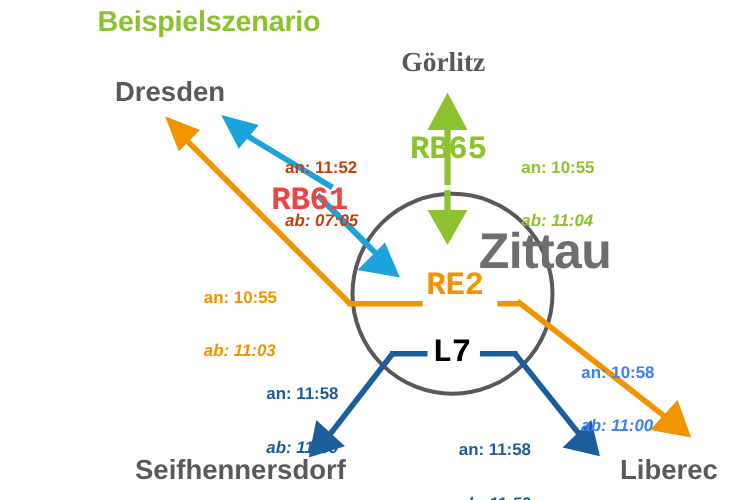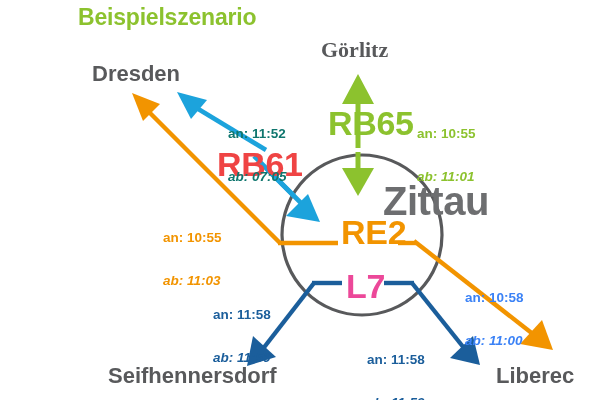--- a/index.html
+++ b/index.html
@@ -40,23 +40,24 @@
     font-weight: bold;
     color: #58595b;
   }
   .hub-text {
     font-size: 40px;
     font-weight: bold;
     color: #6d6e70;
     letter-spacing: -0.5px;
   }
   .line-text {
-    font-size: 34px;
+    font-size: 26px;
     font-weight: bold;
     letter-spacing: -0.3px;
+    font-family: Liberation Mono, monospace;
   }
   .times {
     font-size: 13.5px;
     font-weight: bold;
   }
   .times .ab {
     font-style: italic;
   }
   .times .an {
     font-style: normal;
@@ -133,30 +134,30 @@
   <div class="lbl hub-text" style="left:343px; top:180px;">Zittau</div>
 
   <div class="lbl city-text" style="left:456px; top:364px;">Liberec</div>
 
   <div class="lbl line-text" style="left:177px; top:147px; color:#ef4444;">RB61</div>
 
   <div class="lbl line-text" style="left:288px; top:106px; color:#8CC22E;">RB65</div>
 
   <div class="lbl line-text" style="left:301px; top:215px; color:#F29400;">RE2</div>
 
-  <div class="lbl line-text" style="left:306px; top:269px; color:#ec4899;">L7</div>
+  <div class="lbl line-text" style="left:306px; top:269px; color:#000000;">L7</div>
 
-  <div class="lbl times" style="left:188px; top:99px; color:#0f766e;">
+  <div class="lbl times" style="left:188px; top:99px; color:#c2410c;">
     <div class="an">an: 11:52</div>
     <div class="ab">ab: 07:05</div>
   </div>
 
   <div class="lbl times" style="left:377px; top:99px; color:#8CC22E;">
     <div class="an">an: 10:55</div>
-    <div class="ab">ab: 11:01</div>
+    <div class="ab">ab: 11:04</div>
   </div>
 
   <div class="lbl times" style="left:123px; top:203px; color:#F29400;">
     <div class="an">an: 10:55</div>
     <div class="ab">ab: 11:03</div>
   </div>
 
   <div class="lbl times" style="left:425px; top:263px; color:#3b82f6;">
     <div class="an">an: 10:58</div>
     <div class="ab">ab: 11:00</div>

